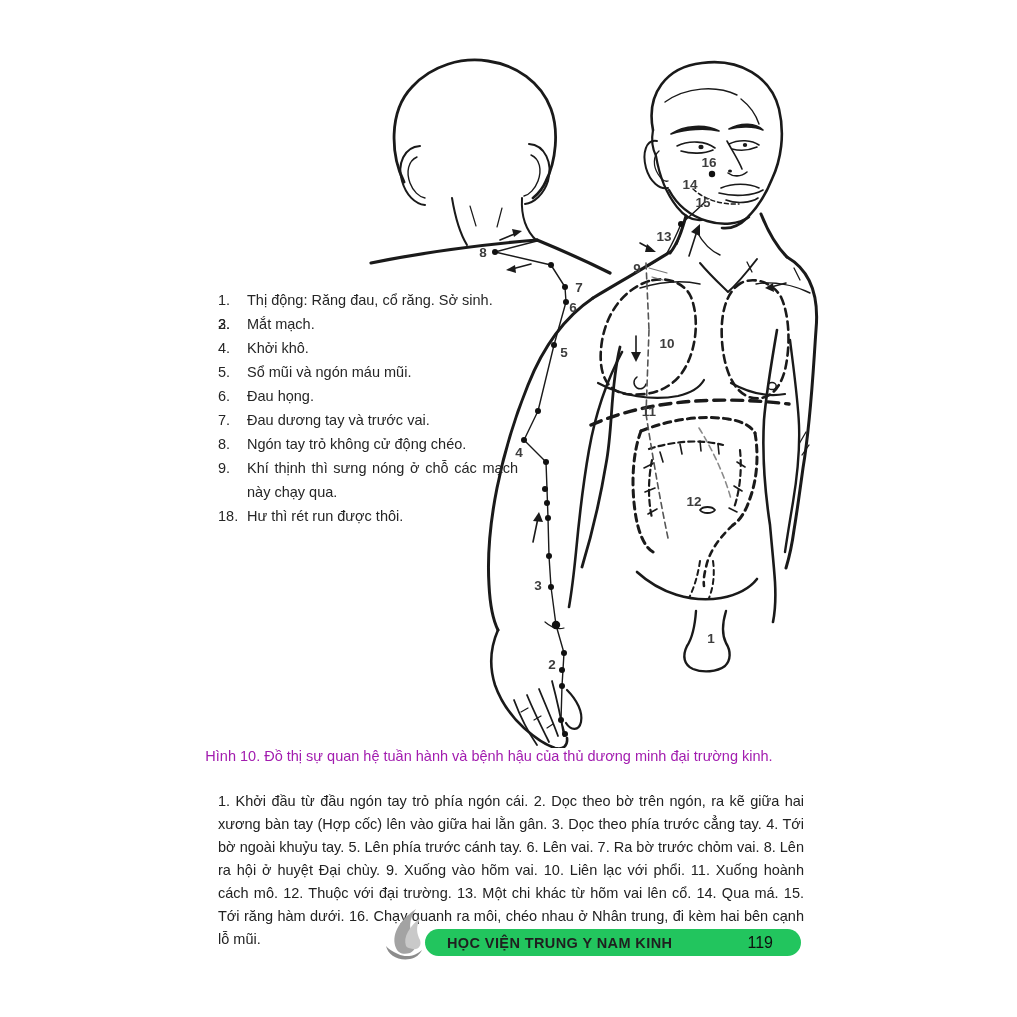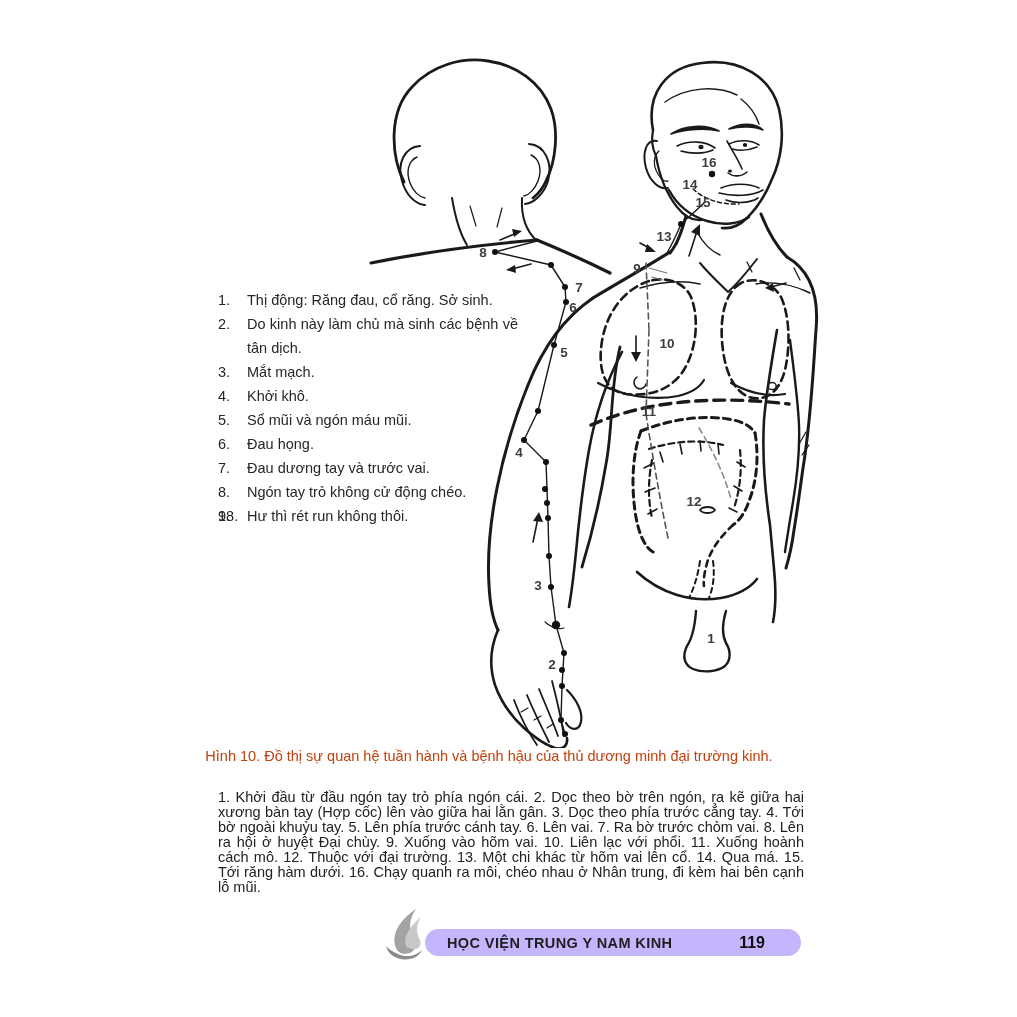--- a/index.html
+++ b/index.html
@@ -3,29 +3,29 @@
 <meta charset="utf-8">
 <style>
   html,body{margin:0;padding:0;background:#ffffff;}
   #page{position:relative;width:1017px;height:1017px;background:#ffffff;overflow:hidden;
         font-family:"Liberation Sans", sans-serif;color:#262626;}
   
   #symptom-list{position:absolute;left:218px;top:288px;width:300px;font-size:14.5px;line-height:24px;}
   .li{position:relative;padding-left:29px;text-align:justify;}
   .li .num{position:absolute;left:0;top:0;}
   
-  #caption{position:absolute;left:0;top:748px;width:978px;text-align:center;font-size:14.5px;color:#c2410c;}
-  
-  #description{position:absolute;left:218px;top:790px;width:586px;font-size:14.5px;line-height:15px;
+  #caption{position:absolute;left:0;top:748px;width:978px;text-align:center;font-size:14.5px;color:#a21caf;}
+  
+  #description{position:absolute;left:218px;top:790px;width:586px;font-size:14.5px;line-height:23px;
                text-align:justify;color:#222;}
   
-  #footer-bar{position:absolute;left:425px;top:929px;width:376px;height:27px;background:#c4b5fd;
+  #footer-bar{position:absolute;left:425px;top:929px;width:376px;height:27px;background:#22c55e;
               border-radius:14px;display:flex;align-items:center;}
   #footer-title{margin-left:22px;font-size:14.5px;font-weight:bold;letter-spacing:.4px;color:#1f1f1f;flex:1;}
-  #footer-page{margin-right:36px;font-size:16px;font-weight:700;color:#0e0e0e;}
+  #footer-page{margin-right:28px;font-size:16px;font-weight:400;color:#0e0e0e;}
   #footer-logo{position:absolute;left:382px;top:906px;}
   
   #figure-svg{position:absolute;left:355px;top:48px;}
   .lbl{font-family:"Liberation Sans",sans-serif;font-size:13.5px;font-weight:700;fill:#3d3d3d;}
 </style>
 </head>
 <body>
 
 <div id="page">
 
@@ -170,29 +170,29 @@
       <text class="lbl" x="694" y="506">12</text>
       <text class="lbl" x="664" y="241">13</text>
       <text class="lbl" x="690" y="189">14</text>
       <text class="lbl" x="703" y="207">15</text>
       <text class="lbl" x="709" y="167">16</text>
     </g>
   </svg>
 
   <div id="symptom-list">
     <div class="li"><span class="num">1.</span><span>Thị động: Răng đau, cổ răng. Sở sinh.</span></div>
-    <div class="li"><span class="num">2.</span><span>Do kinh này làm chủ mà sinh các bệnh về tân dịch.</span></div>
+    <div class="li"><span class="num">2.</span></div>
     <div class="li"><span class="num">3.</span><span>Mắt mạch.</span></div>
     <div class="li"><span class="num">4.</span><span>Khởi khô.</span></div>
     <div class="li"><span class="num">5.</span><span>Sổ mũi và ngón máu mũi.</span></div>
     <div class="li"><span class="num">6.</span><span>Đau họng.</span></div>
     <div class="li"><span class="num">7.</span><span>Đau dương tay và trước vai.</span></div>
     <div class="li"><span class="num">8.</span><span>Ngón tay trỏ không cử động chéo.</span></div>
-    <div class="li"><span class="num">9.</span></div>
-    <div class="li"><span class="num">18.</span><span>Hư thì rét run không thôi.</span></div>
+    <div class="li"><span class="num">9.</span><span>Khí thịnh thì sưng nóng ở chỗ các mạch này chạy qua.</span></div>
+    <div class="li"><span class="num">18.</span><span>Hư thì rét run được thôi.</span></div>
   </div>
 
   <div id="caption">Hình 10. Đồ thị sự quan hệ tuần hành và bệnh hậu của thủ dương minh đại trường kinh.</div>
 
   <div id="description">1. Khởi đầu từ đầu ngón tay trỏ phía ngón cái. 2. Dọc theo bờ trên ngón, ra kẽ giữa hai xương bàn tay (Hợp cốc) lên vào giữa hai lằn gân. 3. Dọc theo phía trước cẳng tay. 4. Tới bờ ngoài khuỷu tay. 5. Lên phía trước cánh tay. 6. Lên vai. 7. Ra bờ trước chỏm vai. 8. Lên ra hội ở huyệt Đại chùy. 9. Xuống vào hõm vai. 10. Liên lạc với phổi. 11. Xuống hoành cách mô. 12. Thuộc với đại trường. 13. Một chi khác từ hõm vai lên cổ. 14. Qua má. 15. Tới răng hàm dưới. 16. Chạy quanh ra môi, chéo nhau ở Nhân trung, đi kèm hai bên cạnh lỗ mũi.</div>
 
   <svg id="footer-logo" width="48" height="54" viewBox="0 0 48 54">
     <path d="M 4,40 C 6,49 16,55 28,53 C 34,52 38,48 40,44 C 34,50 24,52 16,48 C 10,45 6,43 4,40 Z" fill="#8c8c8c"></path>
     <path d="M 14,42 C 9,30 16,15 34,3 C 26,15 27,24 32,32 C 35,38 34,44 28,47 C 21,49 16,47 14,42 Z" fill="#a3a3a3"></path>
     <path d="M 24,40 C 21,31 27,21 39,11 C 33,21 35,28 38,34 C 40,40 36,44 31,43 C 28,42 25,42 24,40 Z" fill="#c9c9c9"></path>

